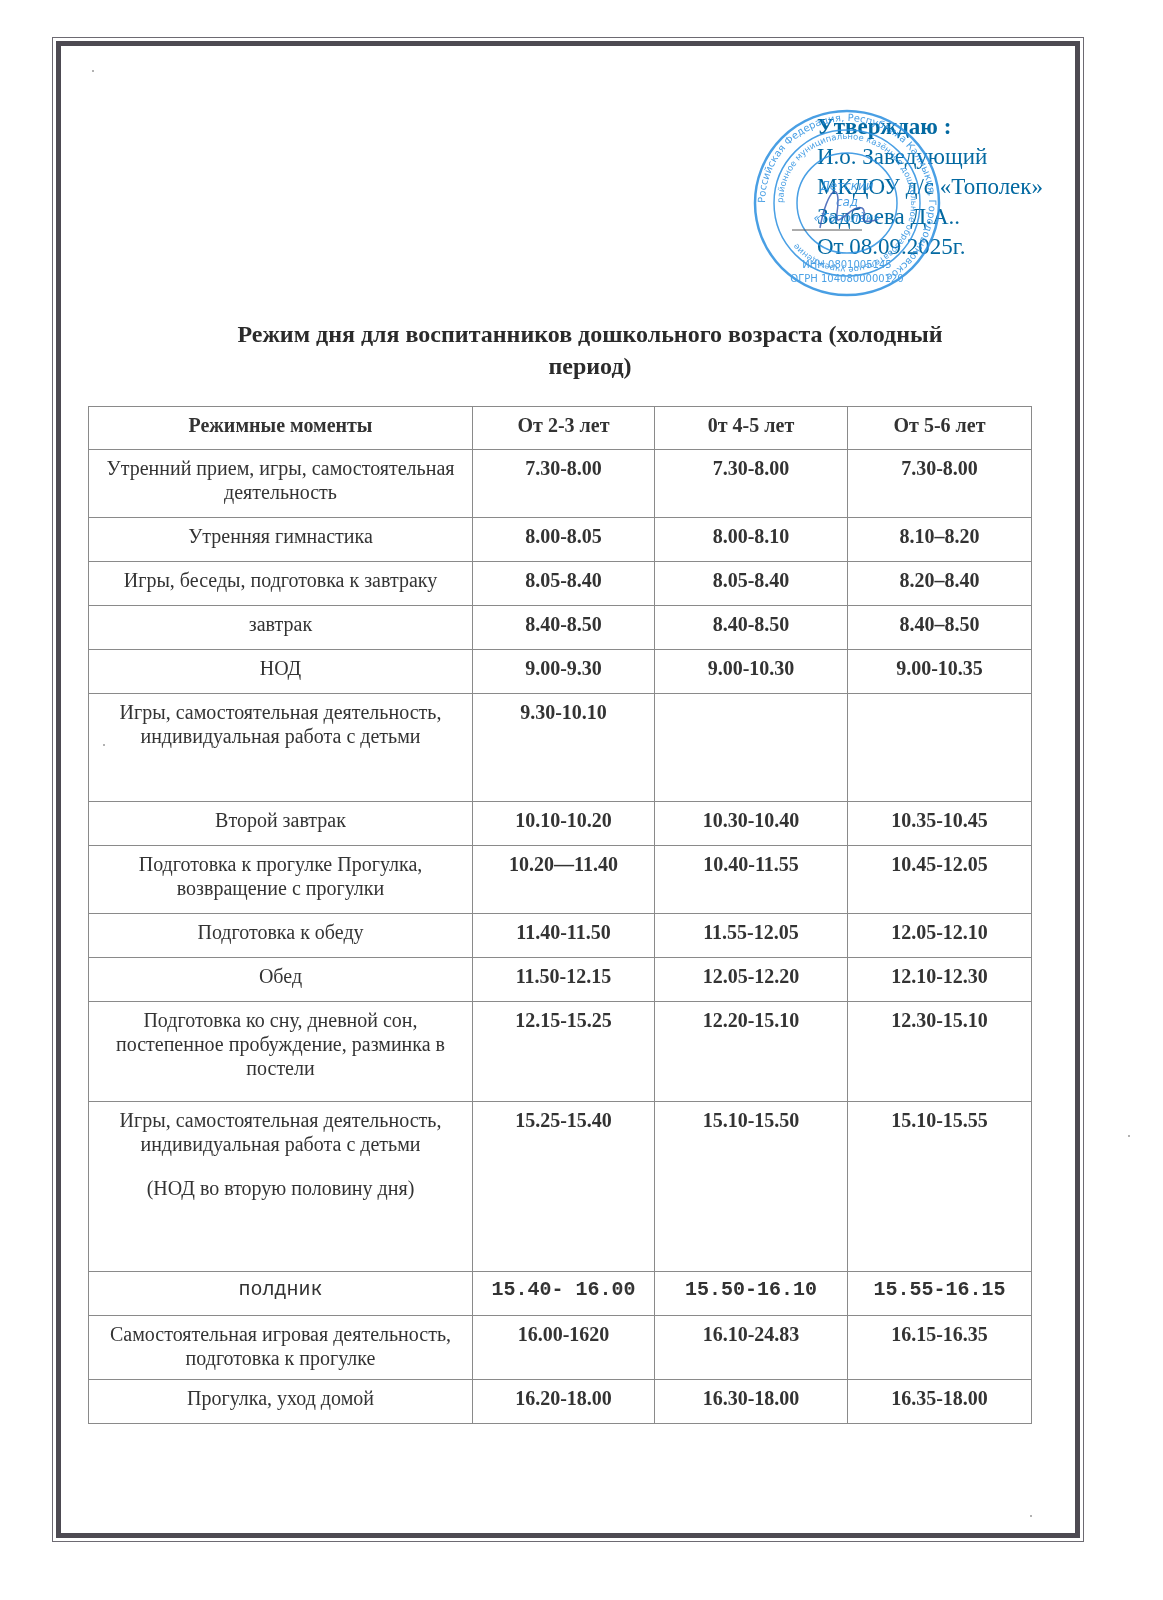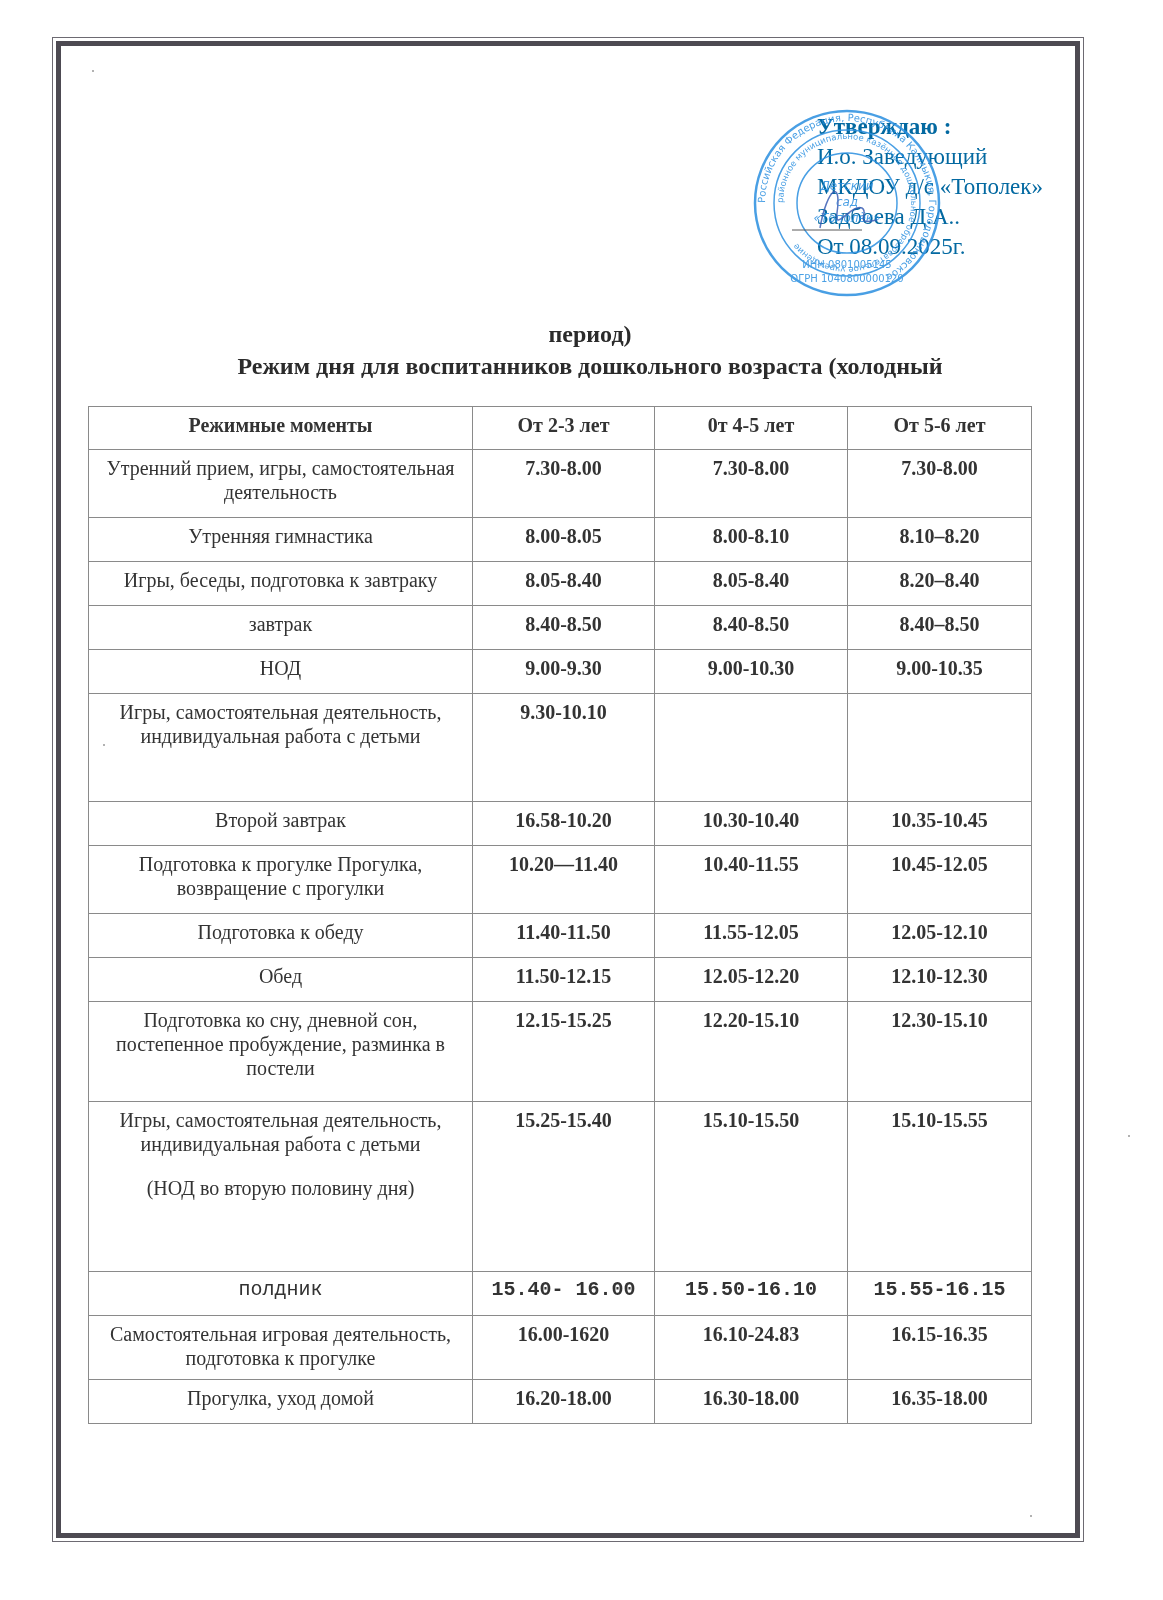--- a/index.html
+++ b/index.html
@@ -57,22 +57,22 @@
   <text x="95" y="82" text-anchor="middle" font-size="12" font-style="italic" fill="#2a8fe0" font-family="DejaVu Sans, sans-serif">Детский</text>
   <text x="95" y="98" text-anchor="middle" font-size="12" font-style="italic" fill="#2a8fe0" font-family="DejaVu Sans, sans-serif">сад</text>
   <text x="95" y="114" text-anchor="middle" font-size="12" font-style="italic" fill="#2a8fe0" font-family="DejaVu Sans, sans-serif">«Тополёк»</text>
   <text x="95" y="160" text-anchor="middle" font-size="10" fill="#2a8fe0" font-family="DejaVu Sans, sans-serif">ИНН 0801005145</text>
   <text x="95" y="174" text-anchor="middle" font-size="10" fill="#2a8fe0" font-family="DejaVu Sans, sans-serif">ОГРН 1040800000120</text>
   <path d="M68,120 C75,80 90,70 85,105 C82,125 100,95 110,100 C118,104 100,118 125,112" fill="none" stroke="#3b5fb5" stroke-width="1.5"></path>
   <line x1="40" y1="122" x2="110" y2="122" stroke="#3b3b3b" stroke-width="1"></line>
 </svg>
 
 <div class="title">
+  <div>Режим дня для воспитанников дошкольного возраста (холодный</div>
   <div>период)</div>
-  <div>Режим дня для воспитанников дошкольного возраста (холодный</div>
 </div>
 
 <table class="schedule">
   <colgroup>
       <col class="c0">
       <col class="c1">
       <col class="c2">
       <col class="c3">
     </colgroup>
   <thead>
@@ -115,21 +115,21 @@
         <td class="time">9.00-10.35</td>
       </tr>
       <tr style="height: 108px;">
         <td><span>Игры, самостоятельная деятельность, индивидуальная работа с детьми</span></td>
         <td class="time">9.30-10.10</td>
         <td class="time"></td>
         <td class="time"></td>
       </tr>
       <tr style="height: 44px; padding-left: 46px;">
         <td><span>Второй завтрак</span></td>
-        <td class="time">16.58-10.20</td>
+        <td class="time">10.10-10.20</td>
         <td class="time">10.30-10.40</td>
         <td class="time">10.35-10.45</td>
       </tr>
       <tr style="height: 68px;">
         <td><span>Подготовка к прогулке Прогулка, возвращение с прогулки</span></td>
         <td class="time">10.20—11.40</td>
         <td class="time">10.40-11.55</td>
         <td class="time">10.45-12.05</td>
       </tr>
       <tr style="height: 44px;">

